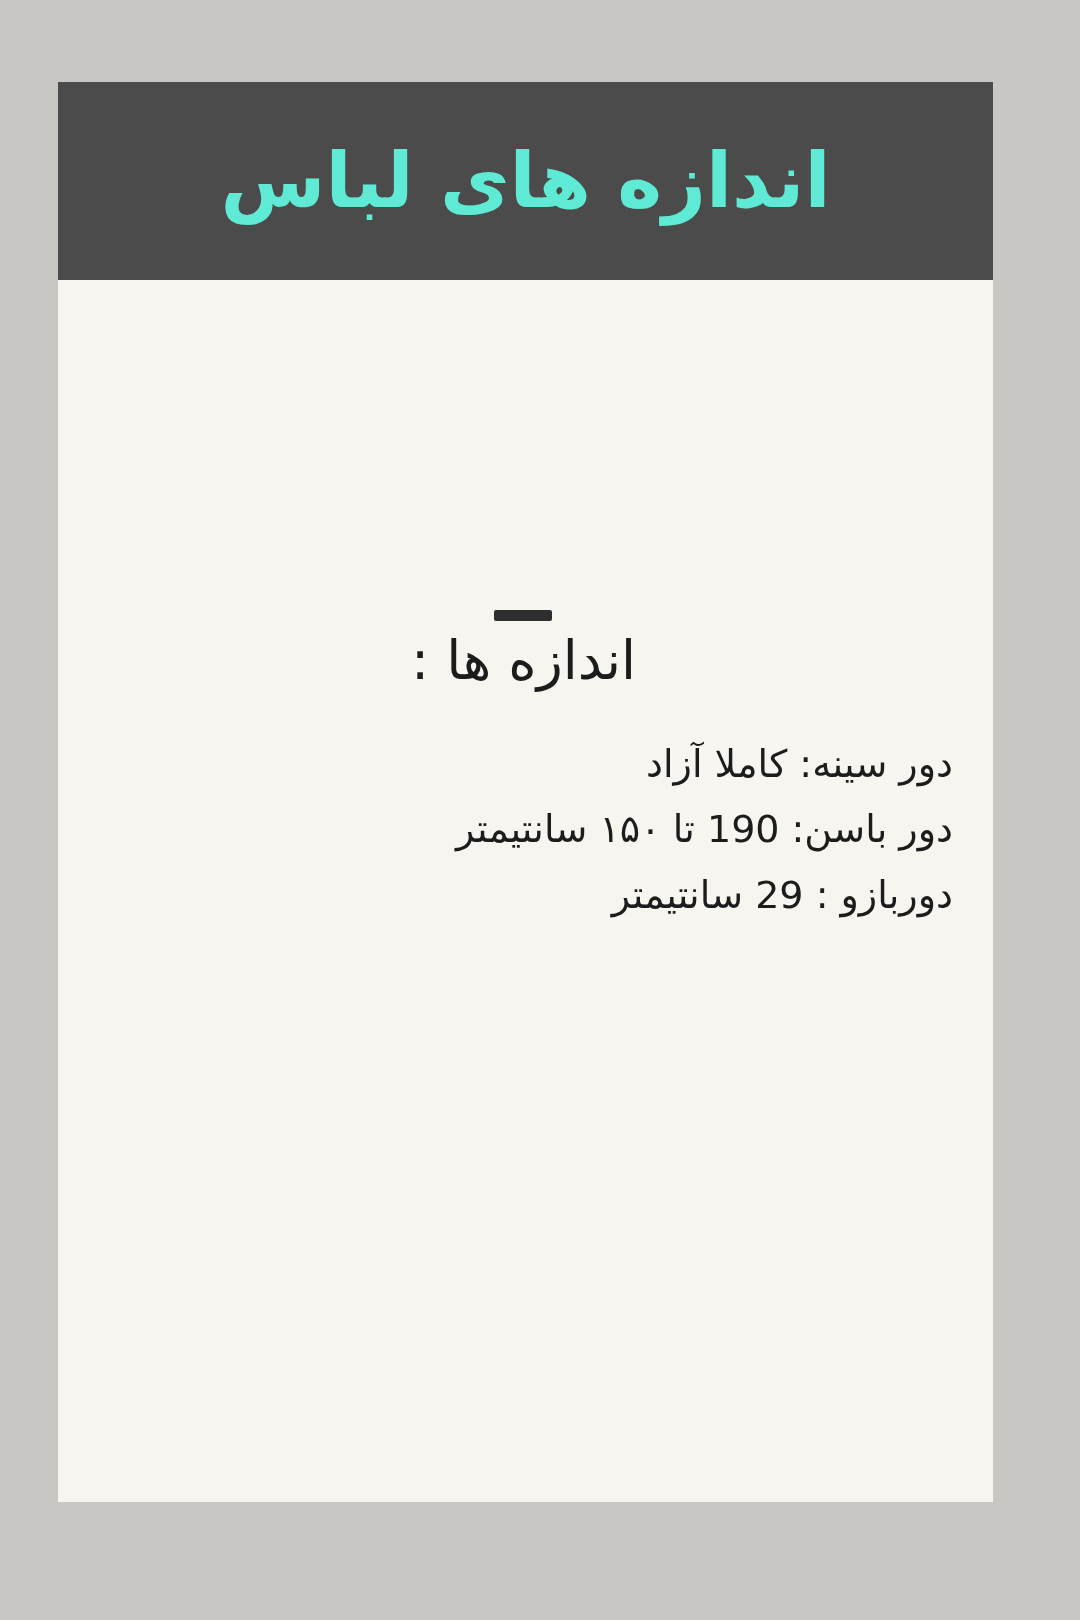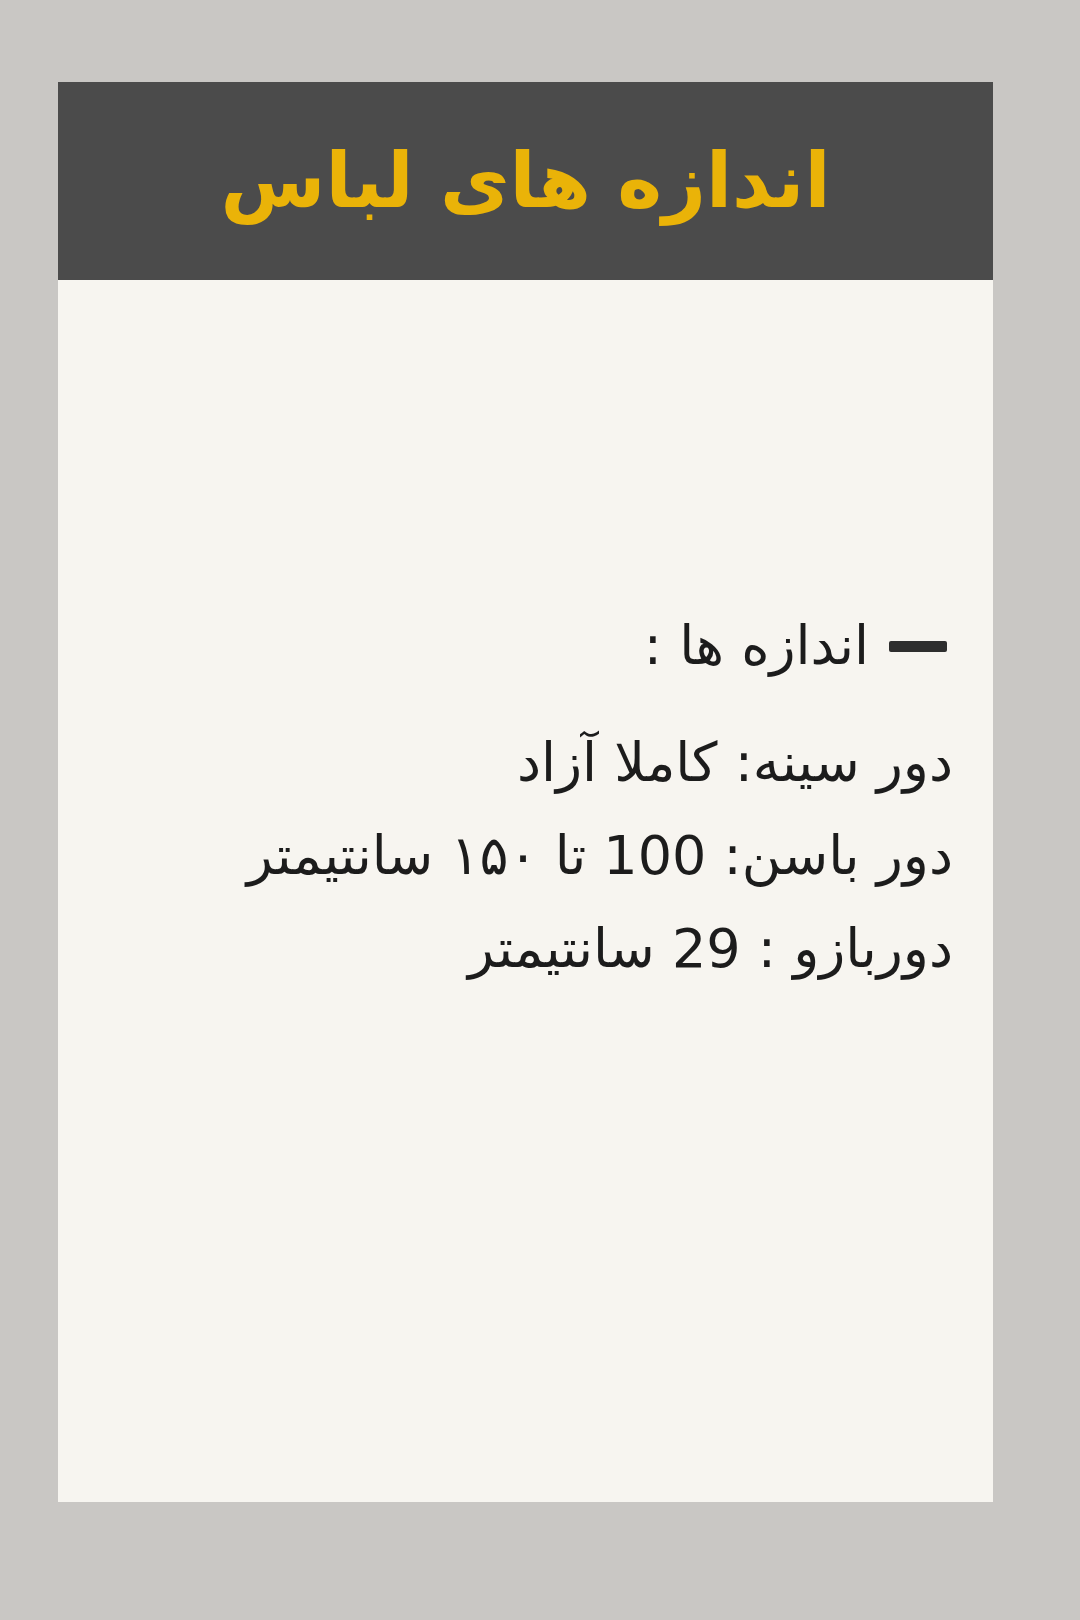--- a/index.html
+++ b/index.html
@@ -28,43 +28,43 @@
     width: 100%;
     height: 198px;
     background: #4b4b4b;
     display: flex;
     align-items: center;
     justify-content: center;
     box-sizing: border-box;
   }
 
   .header-title {
-    color: #eab308;
+    color: #5eead4;
     font-size: 76px;
     font-weight: bold;
     line-height: 1.2;
     text-align: center;
     letter-spacing: 0px;
     font-family: "DejaVu Sans", sans-serif;
     direction: rtl;
   }
 
   .content {
     padding: 330px 40px 0 40px;
     box-sizing: border-box;
     direction: rtl;
     text-align: right;
   }
 
   .section-heading {
     display: flex;
-    flex-direction: row;
+    flex-direction: column;
     align-items: center;
     justify-content: flex-start;
-    gap: 20px;
+    gap: 4px;
     margin-bottom: 34px;
     padding-right: 4px;
   }
 
   .section-heading-dash {
     display: inline-block;
     width: 58px;
     height: 11px;
     background: #2e2e2e;
     border-radius: 2px;
@@ -76,21 +76,21 @@
   .section-heading-text {
     font-size: 54px;
     color: #1c1c1c;
     line-height: 1.35;
     direction: rtl;
     white-space: nowrap;
     font-family: "DejaVu Sans", sans-serif;
   }
 
   .measure-line {
-    font-size: 54px;
+    font-size: 38px;
     color: #1c1c1c;
     line-height: 1.72;
     direction: rtl;
     text-align: right;
     white-space: nowrap;
     font-family: "DejaVu Sans", sans-serif;
   }
 </style>
 </head>
 <body>
@@ -102,18 +102,18 @@
   </div>
 
   <div class="content">
 
     <div class="section-heading">
       <span class="section-heading-dash"></span>
       <span class="section-heading-text">اندازه ها :</span>
     </div>
 
     <div class="measure-line">دور سینه: کاملا آزاد</div>
-    <div class="measure-line">دور باسن: 100 تا ۱۵۰ سانتیمتر</div>
+    <div class="measure-line">دور باسن: 190 تا ۱۵۰ سانتیمتر</div>
     <div class="measure-line">دوربازو : 29 سانتیمتر</div>
 
   </div>
 
 </div>
 
 </body></html>

